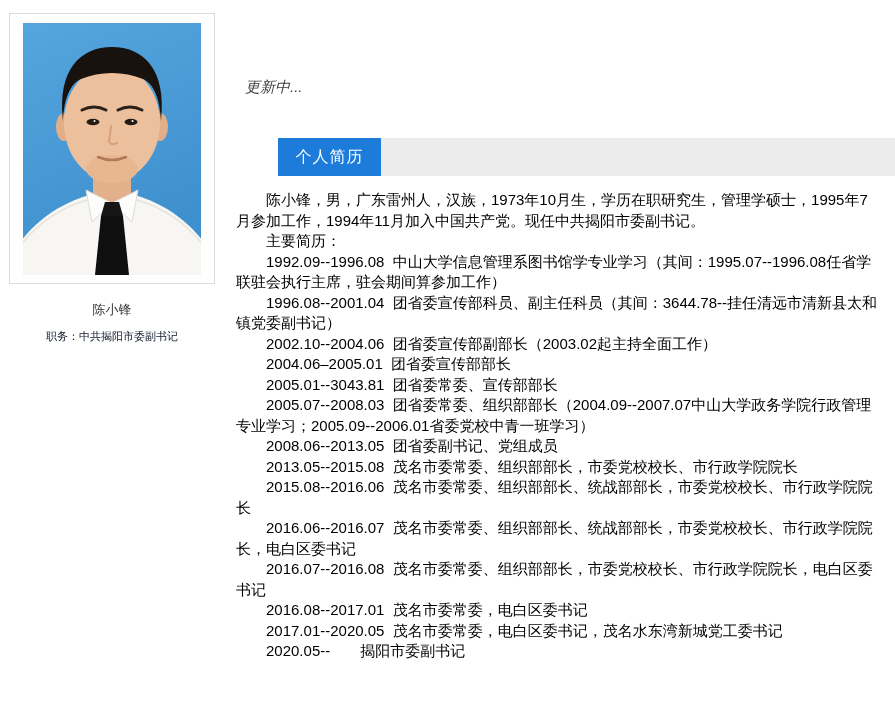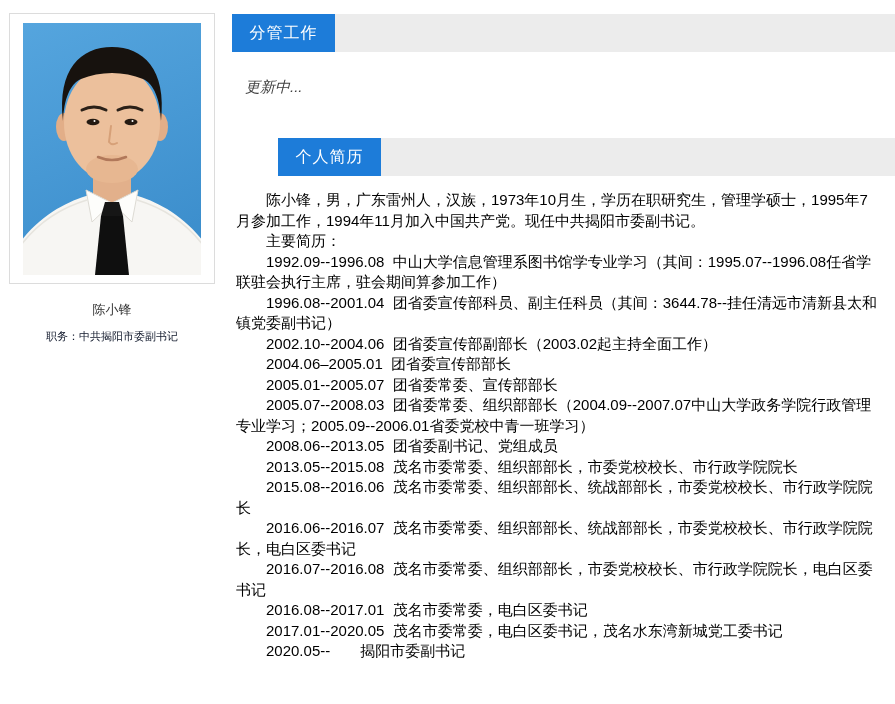--- a/index.html
+++ b/index.html
@@ -136,36 +136,33 @@
     <path d="M 88 103 L 86 119 Q 89 123 94 120" fill="none" stroke="#d6a078" stroke-width="2" stroke-linecap="round"></path>
 
     <path d="M 75 134 Q 89 140 103 134" fill="none" stroke="#b1785a" stroke-width="2.5" stroke-linecap="round"></path>
   </svg>
 </div>
 <div class="person-name">陈小锋</div>
 <div class="person-position">职务：中共揭阳市委副书记</div>
 
 <div class="right-col">
 
-  <div class="sec-header header-duties">
-    <div class="sec-tab">分管工作</div>
-  </div>
   <div class="duties-content">更新中...</div>
 
   <div class="sec-header header-resume">
     <div class="sec-tab">个人简历</div>
   </div>
   <div class="resume">
       <p>陈小锋，男，广东雷州人，汉族，1973年10月生，学历在职研究生，管理学硕士，1995年7月参加工作，1994年11月加入中国共产党。现任中共揭阳市委副书记。</p>
       <p>主要简历：</p>
       <p>1992.09--1996.08  中山大学信息管理系图书馆学专业学习（其间：1995.07--1996.08任省学联驻会执行主席，驻会期间算参加工作）</p>
       <p>1996.08--2001.04  团省委宣传部科员、副主任科员（其间：3644.78--挂任清远市清新县太和镇党委副书记）</p>
       <p>2002.10--2004.06  团省委宣传部副部长（2003.02起主持全面工作）</p>
       <p>2004.06–2005.01  团省委宣传部部长</p>
-      <p>2005.01--2005.07  团省委常委、宣传部部长</p>
+      <p>2005.01--3043.81  团省委常委、宣传部部长</p>
       <p>2005.07--2008.03  团省委常委、组织部部长（2004.09--2007.07中山大学政务学院行政管理专业学习；2005.09--2006.01省委党校中青一班学习）</p>
       <p>2008.06--2013.05  团省委副书记、党组成员</p>
       <p>2013.05--2015.08  茂名市委常委、组织部部长，市委党校校长、市行政学院院长</p>
       <p>2015.08--2016.06  茂名市委常委、组织部部长、统战部部长，市委党校校长、市行政学院院长</p>
       <p>2016.06--2016.07  茂名市委常委、组织部部长、统战部部长，市委党校校长、市行政学院院长，电白区委书记</p>
       <p>2016.07--2016.08  茂名市委常委、组织部部长，市委党校校长、市行政学院院长，电白区委书记</p>
       <p>2016.08--2017.01  茂名市委常委，电白区委书记</p>
       <p>2017.01--2020.05  茂名市委常委，电白区委书记，茂名水东湾新城党工委书记</p>
       <p>2020.05--　　揭阳市委副书记</p>
     </div>

